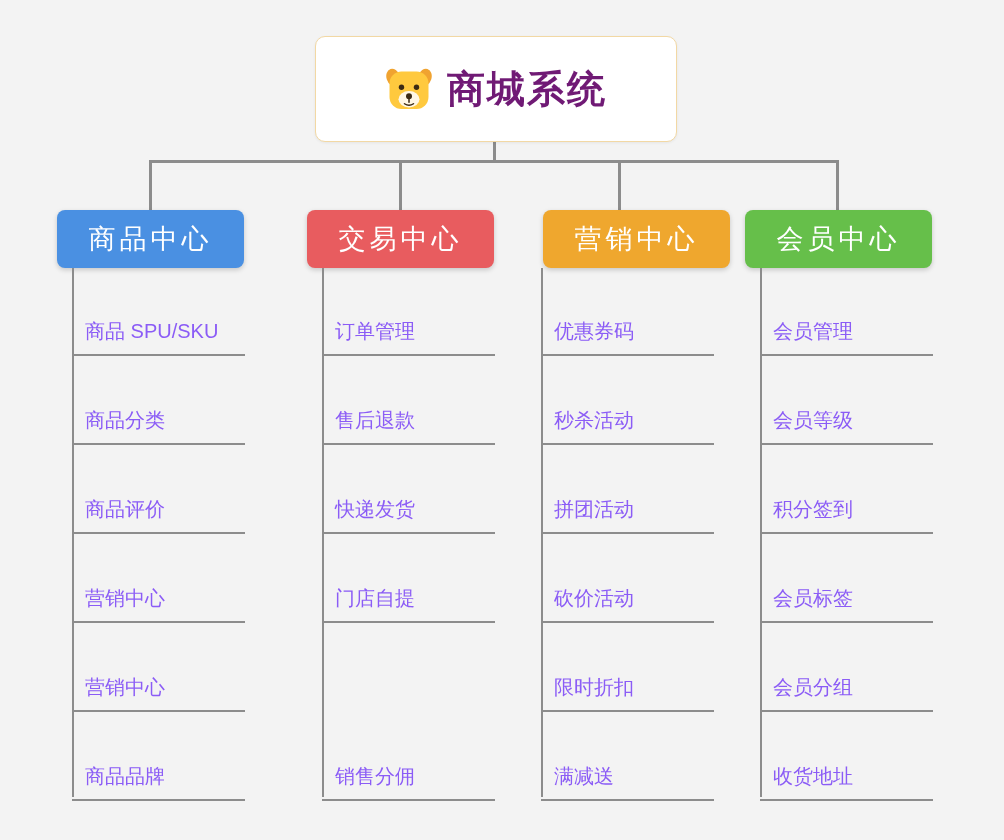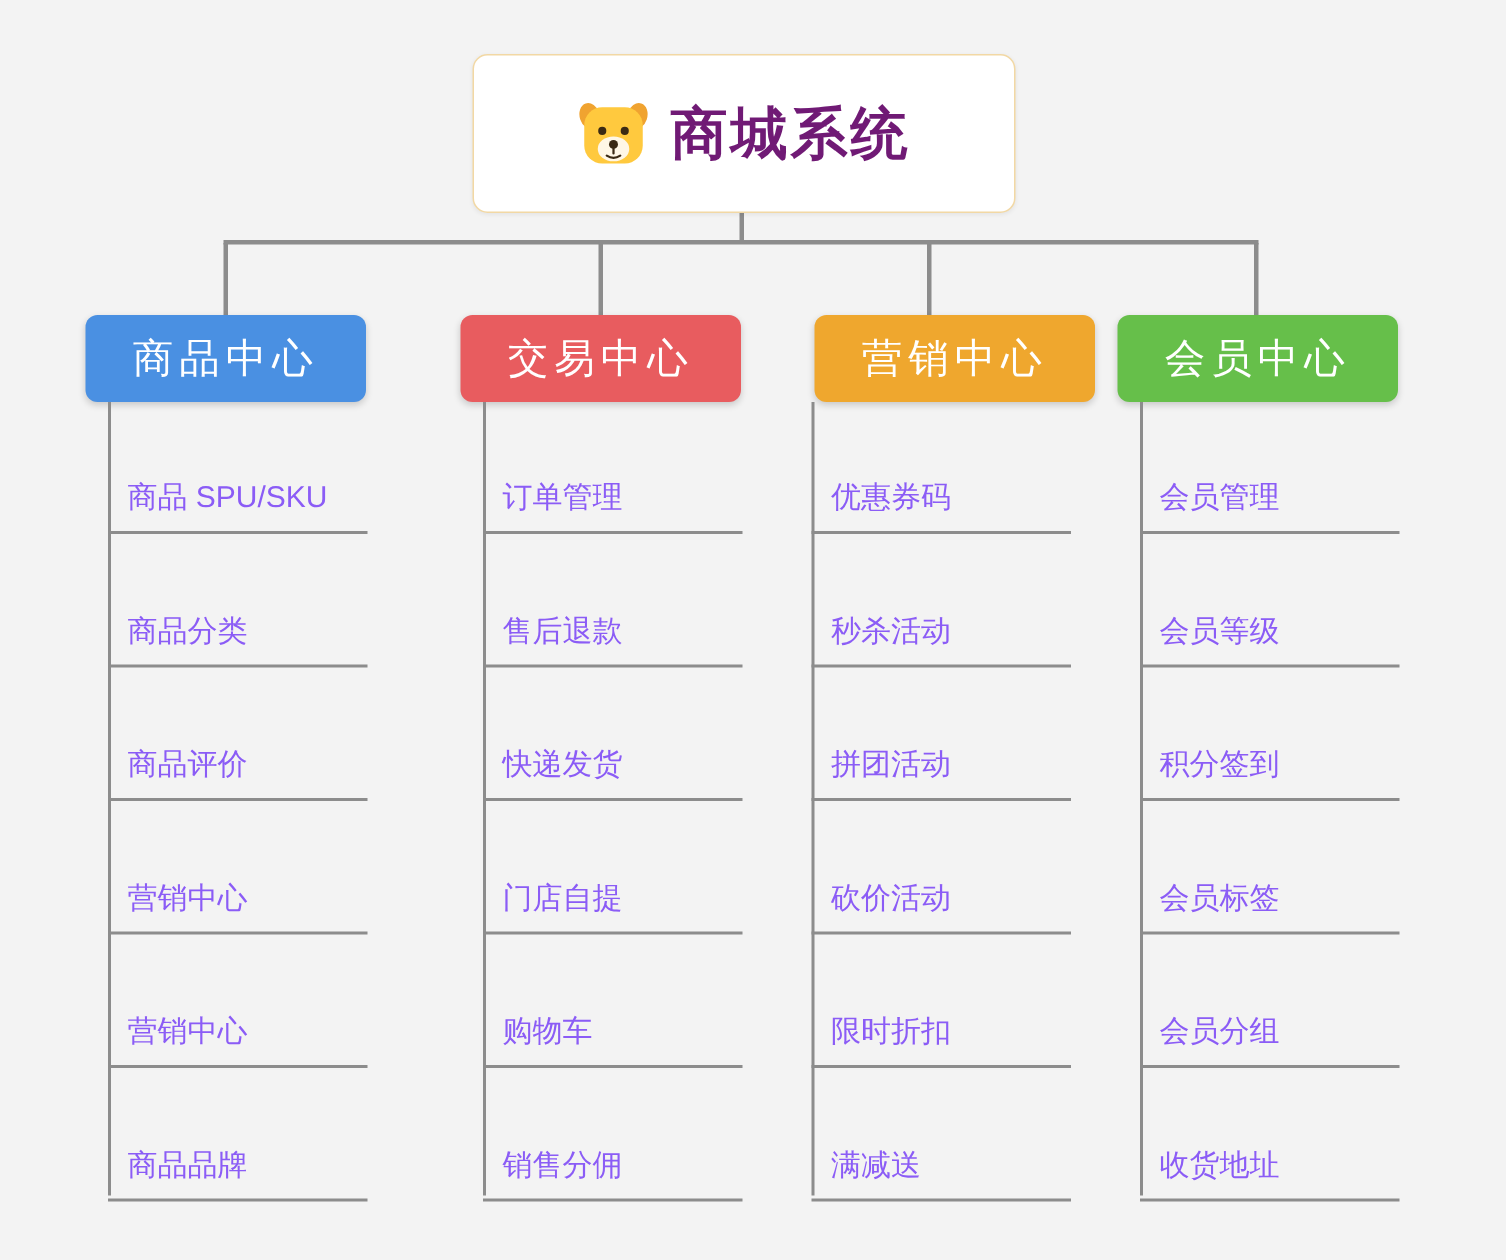--- a/index.html
+++ b/index.html
@@ -90,21 +90,20 @@
   <div class="child child-5">商品品牌</div>
 </div>
 
 <div class="column col-1">
   <div class="branch-box" style="background-color: rgb(232, 92, 95);">交易中心</div>
   <div class="spine"></div>
   <div class="child child-0">订单管理</div>
   <div class="child child-1">售后退款</div>
   <div class="child child-2">快递发货</div>
   <div class="child child-3">门店自提</div>
-  <div class="child child-4">购物车</div>
   <div class="child child-5">销售分佣</div>
 </div>
 
 <div class="column col-2">
   <div class="branch-box" style="background-color: rgb(239, 167, 46);">营销中心</div>
   <div class="spine"></div>
   <div class="child child-0">优惠券码</div>
   <div class="child child-1">秒杀活动</div>
   <div class="child child-2">拼团活动</div>
   <div class="child child-3">砍价活动</div>

